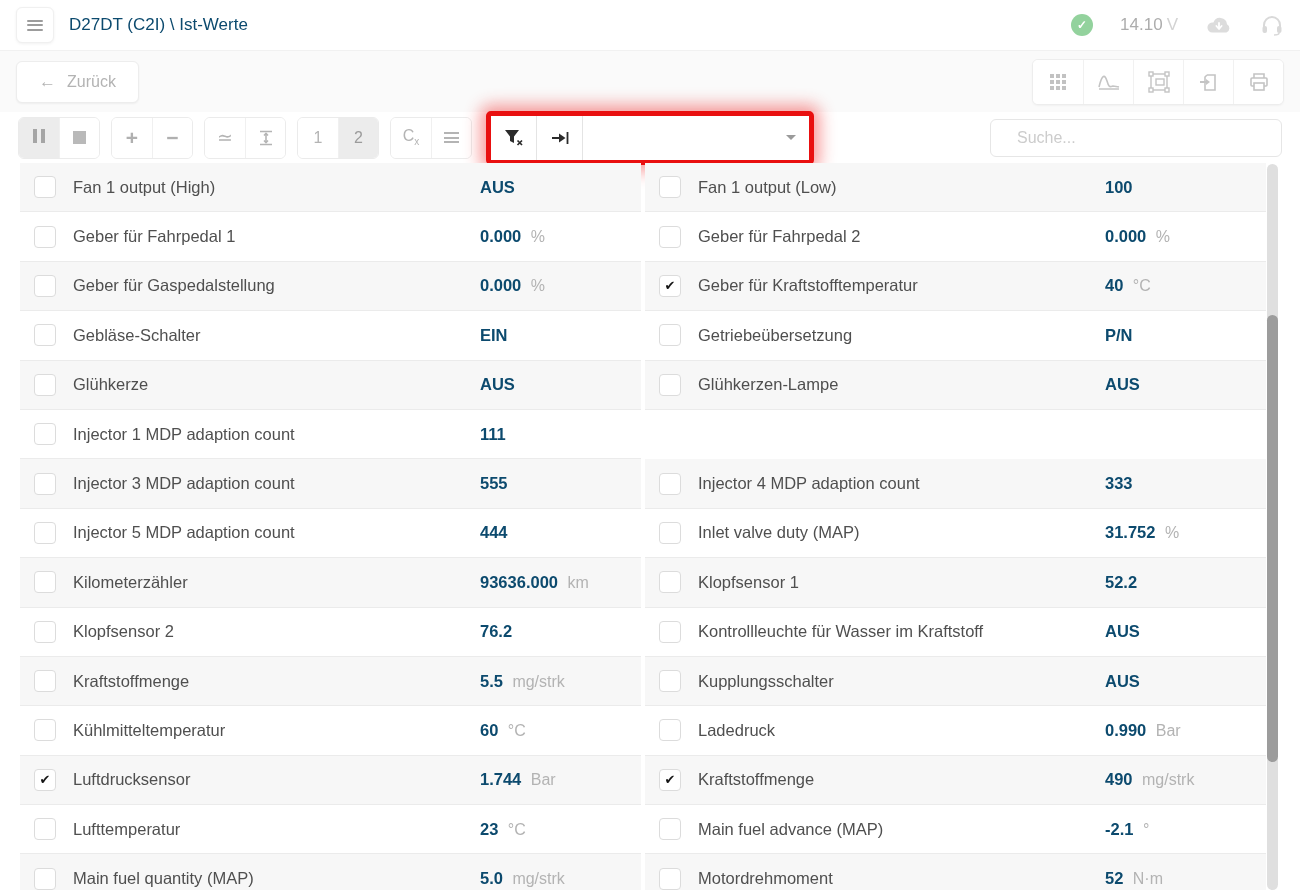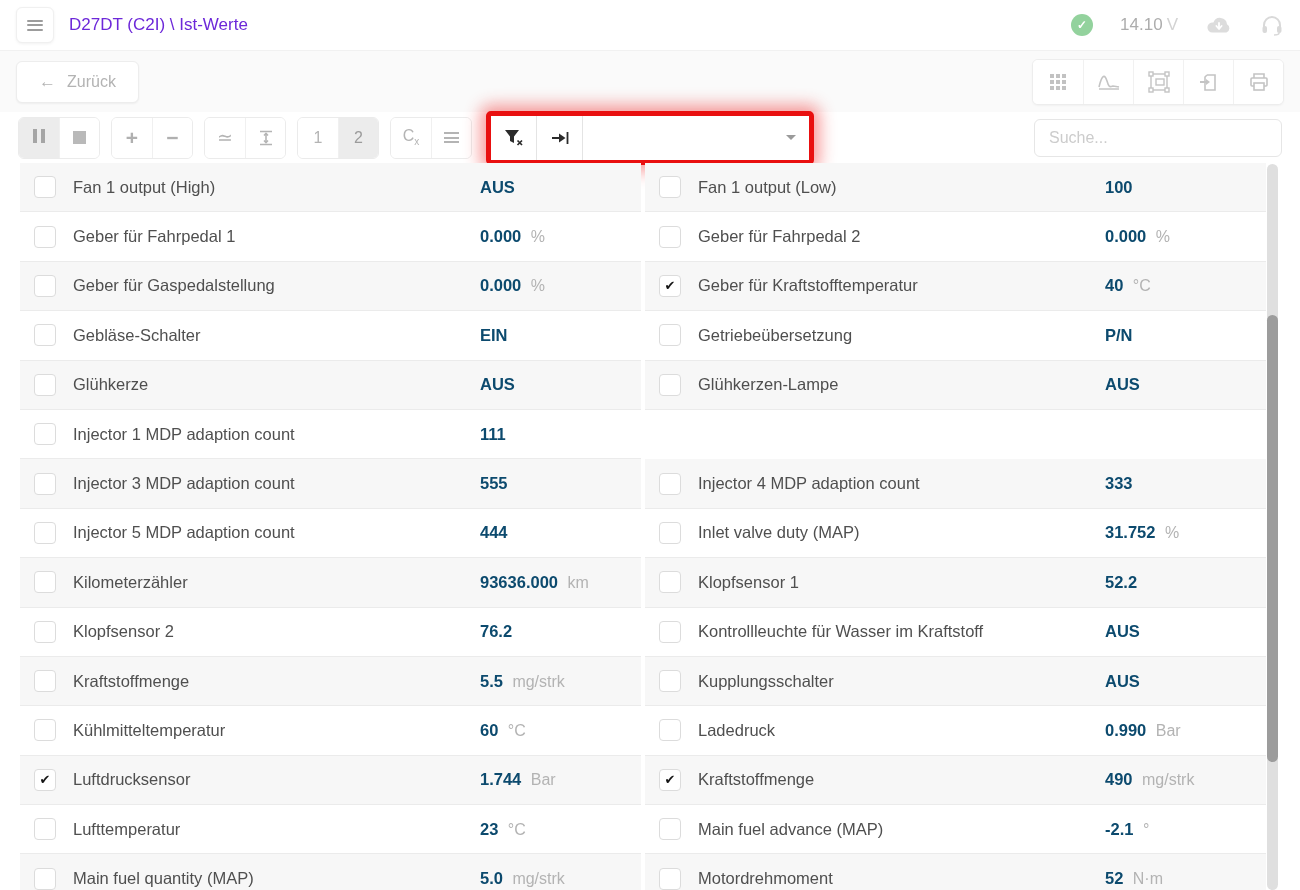--- a/index.html
+++ b/index.html
@@ -4,21 +4,21 @@
 <style>
   * { margin:0; padding:0; box-sizing:border-box; }
   html,body { width:1300px; height:890px; overflow:hidden; background:#fff;
               font-family:"Liberation Sans", sans-serif; position:relative; }
 
   
   .header { height:50px; display:flex; align-items:center; padding:0 16px; background:#fff; }
   .menu-btn { width:38px; height:36px; border:1px solid #f0f0f0; border-radius:6px; background:#fff;
               box-shadow:0 1px 3px rgba(0,0,0,.06); display:flex; align-items:center; justify-content:center; cursor:pointer; }
   .menu-bars span { display:block; width:16px; height:2px; background:#9c9c9c; margin:2.5px 0; border-radius:1px; }
-  .crumb { margin-left:15px; font-size:17px; color:#6d28d9; }
+  .crumb { margin-left:15px; font-size:17px; color:#0c4a6e; }
   .header-right { margin-left:auto; display:flex; align-items:center; gap:27px; }
   .status-circle { width:22px; height:22px; border-radius:50%; background:#93d29d; color:#fff;
                    display:flex; align-items:center; justify-content:center; font-size:12px; font-weight:bold; }
   .voltage { font-size:17px; color:#adadad; }
   .voltage .vu { color:#d3d3d3; margin-left:4px; }
   .hicon { color:#dcdcdc; display:flex; align-items:center; }
 
   
   .subbar { height:62px; background:#fafafa; border-top:1px solid #f1f1f1;
             display:flex; align-items:center; justify-content:space-between; padding:0 16px; }
@@ -51,21 +51,21 @@
   
   .highlight { display:flex; align-items:stretch; border:5px solid #e90f0f; border-radius:5px; background:#fff;
                box-shadow:0 0 16px 6px rgba(240,35,35,.45); margin-left:3px; }
   .hbtn { width:46px; display:flex; align-items:center; justify-content:center; background:#fff;
           border-right:1px solid #e4e4e4; color:#2b2b2b; cursor:pointer; height:44px; }
   .filter-select { width:226px; height:44px; background:#fff; position:relative; cursor:pointer; }
   .chev { position:absolute; right:13px; top:19px; width:0; height:0;
           border-left:5px solid transparent; border-right:5px solid transparent; border-top:5px solid #9a9a9a; }
 
   .search-wrap { margin-left:auto; }
-  .search-input { width:248px; height:38px; border:1px solid #e6e6e6; border-radius:6px; padding:0 14px;
+  .search-input { width:292px; height:38px; border:1px solid #e6e6e6; border-radius:6px; padding:0 26px;
                   font-size:16px; color:#555; outline:none; font-family:"Liberation Sans",sans-serif; }
   .search-input::placeholder { color:#cccccc; }
 
   
   .table { position:absolute; top:163px; left:20px; width:1246px; }
   .row { display:flex; height:49.4px; }
   .cell { width:621px; display:flex; align-items:center; position:relative;
           border-bottom:1px solid #ebebeb; background:#fff; }
   .cell[data-side="left"] { margin-right:4px; }
   .row:nth-child(odd) .cell { background:#f7f7f7; }

